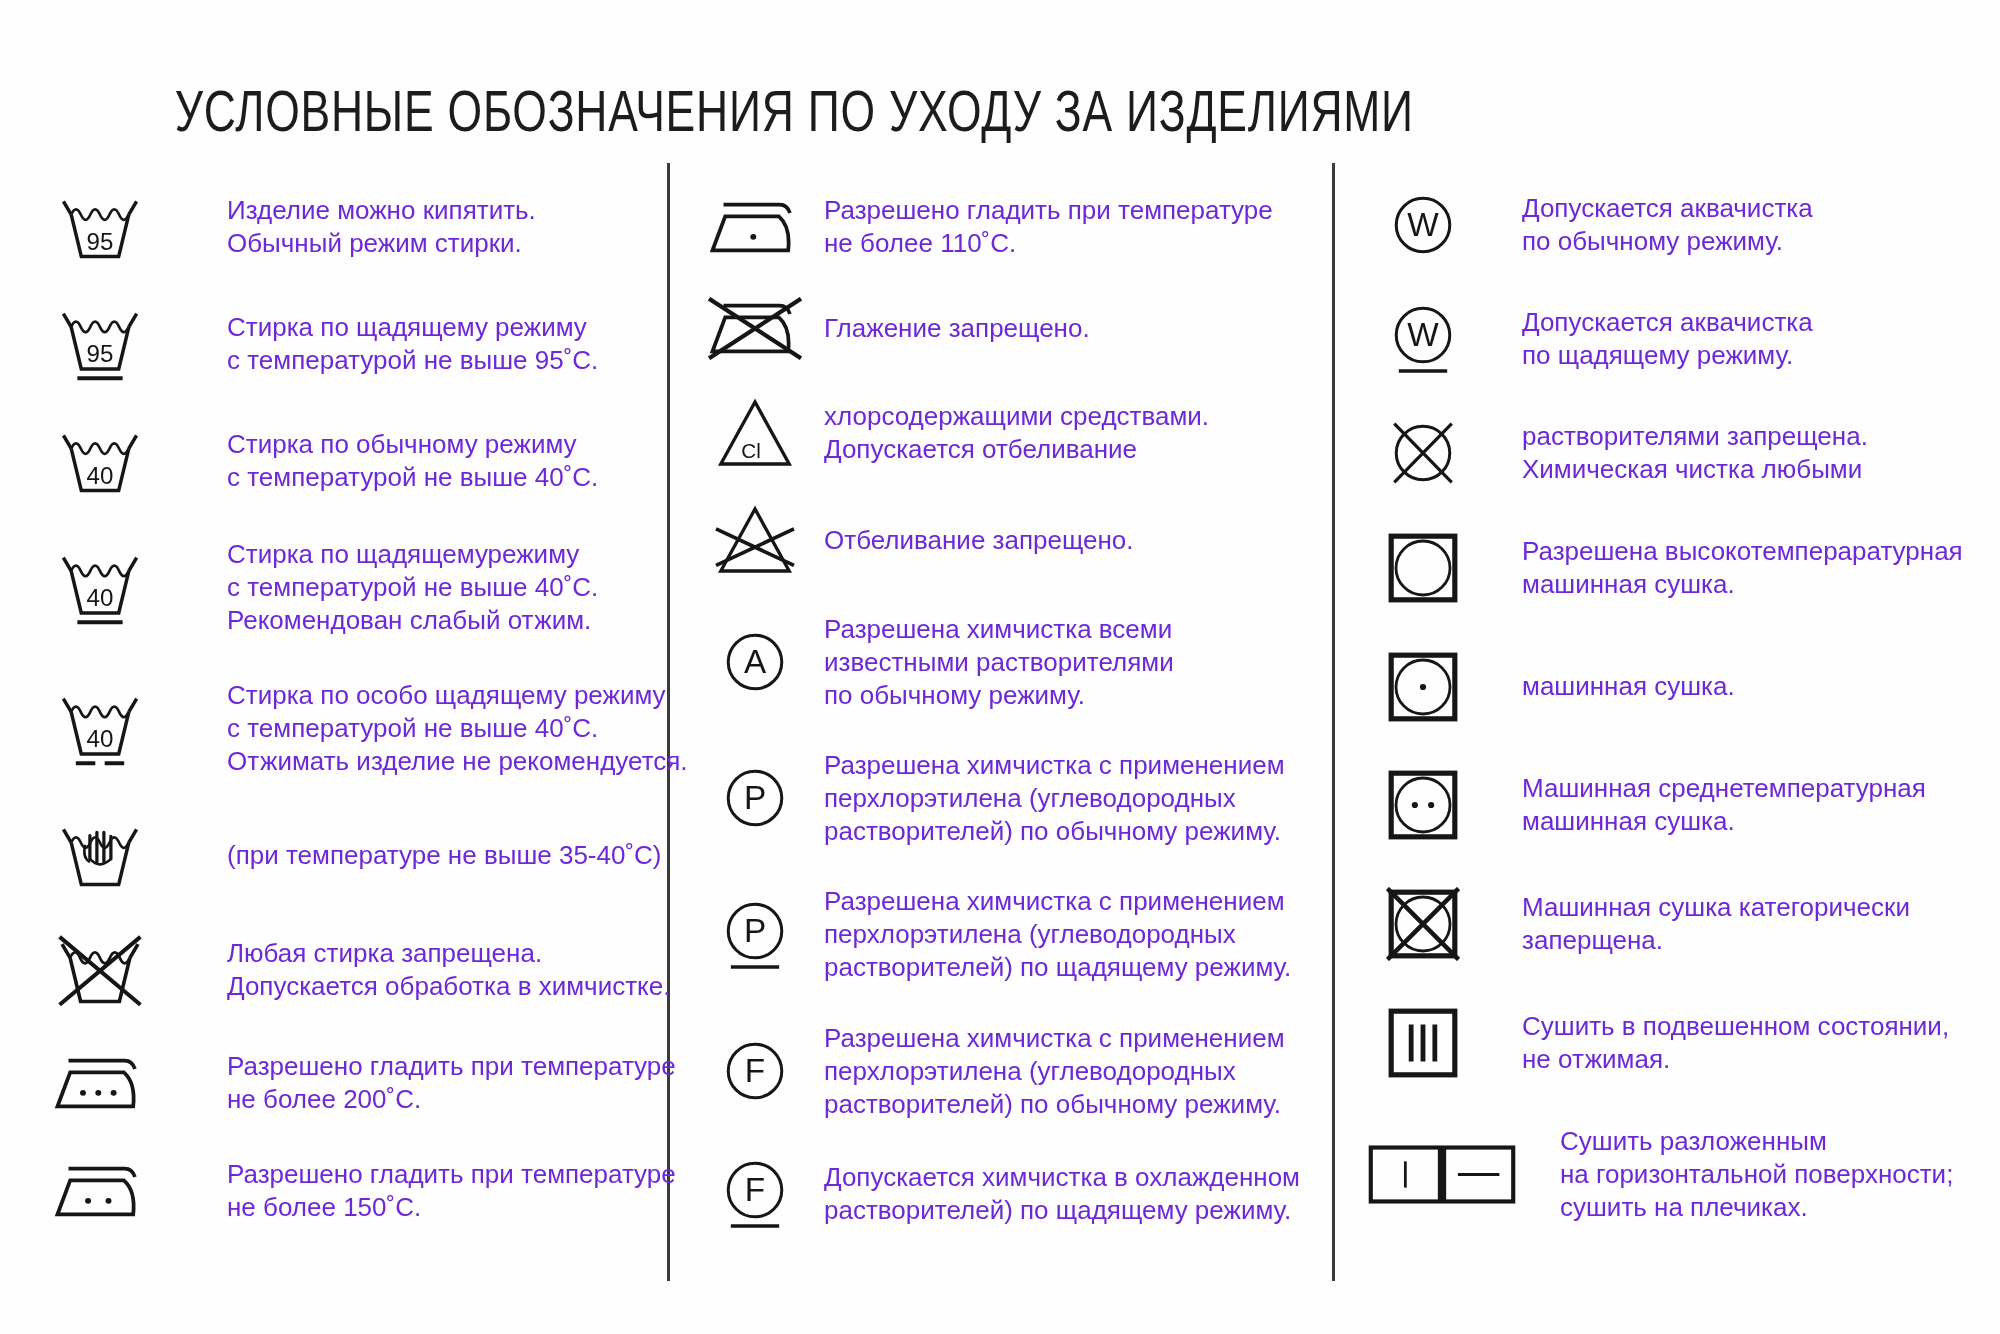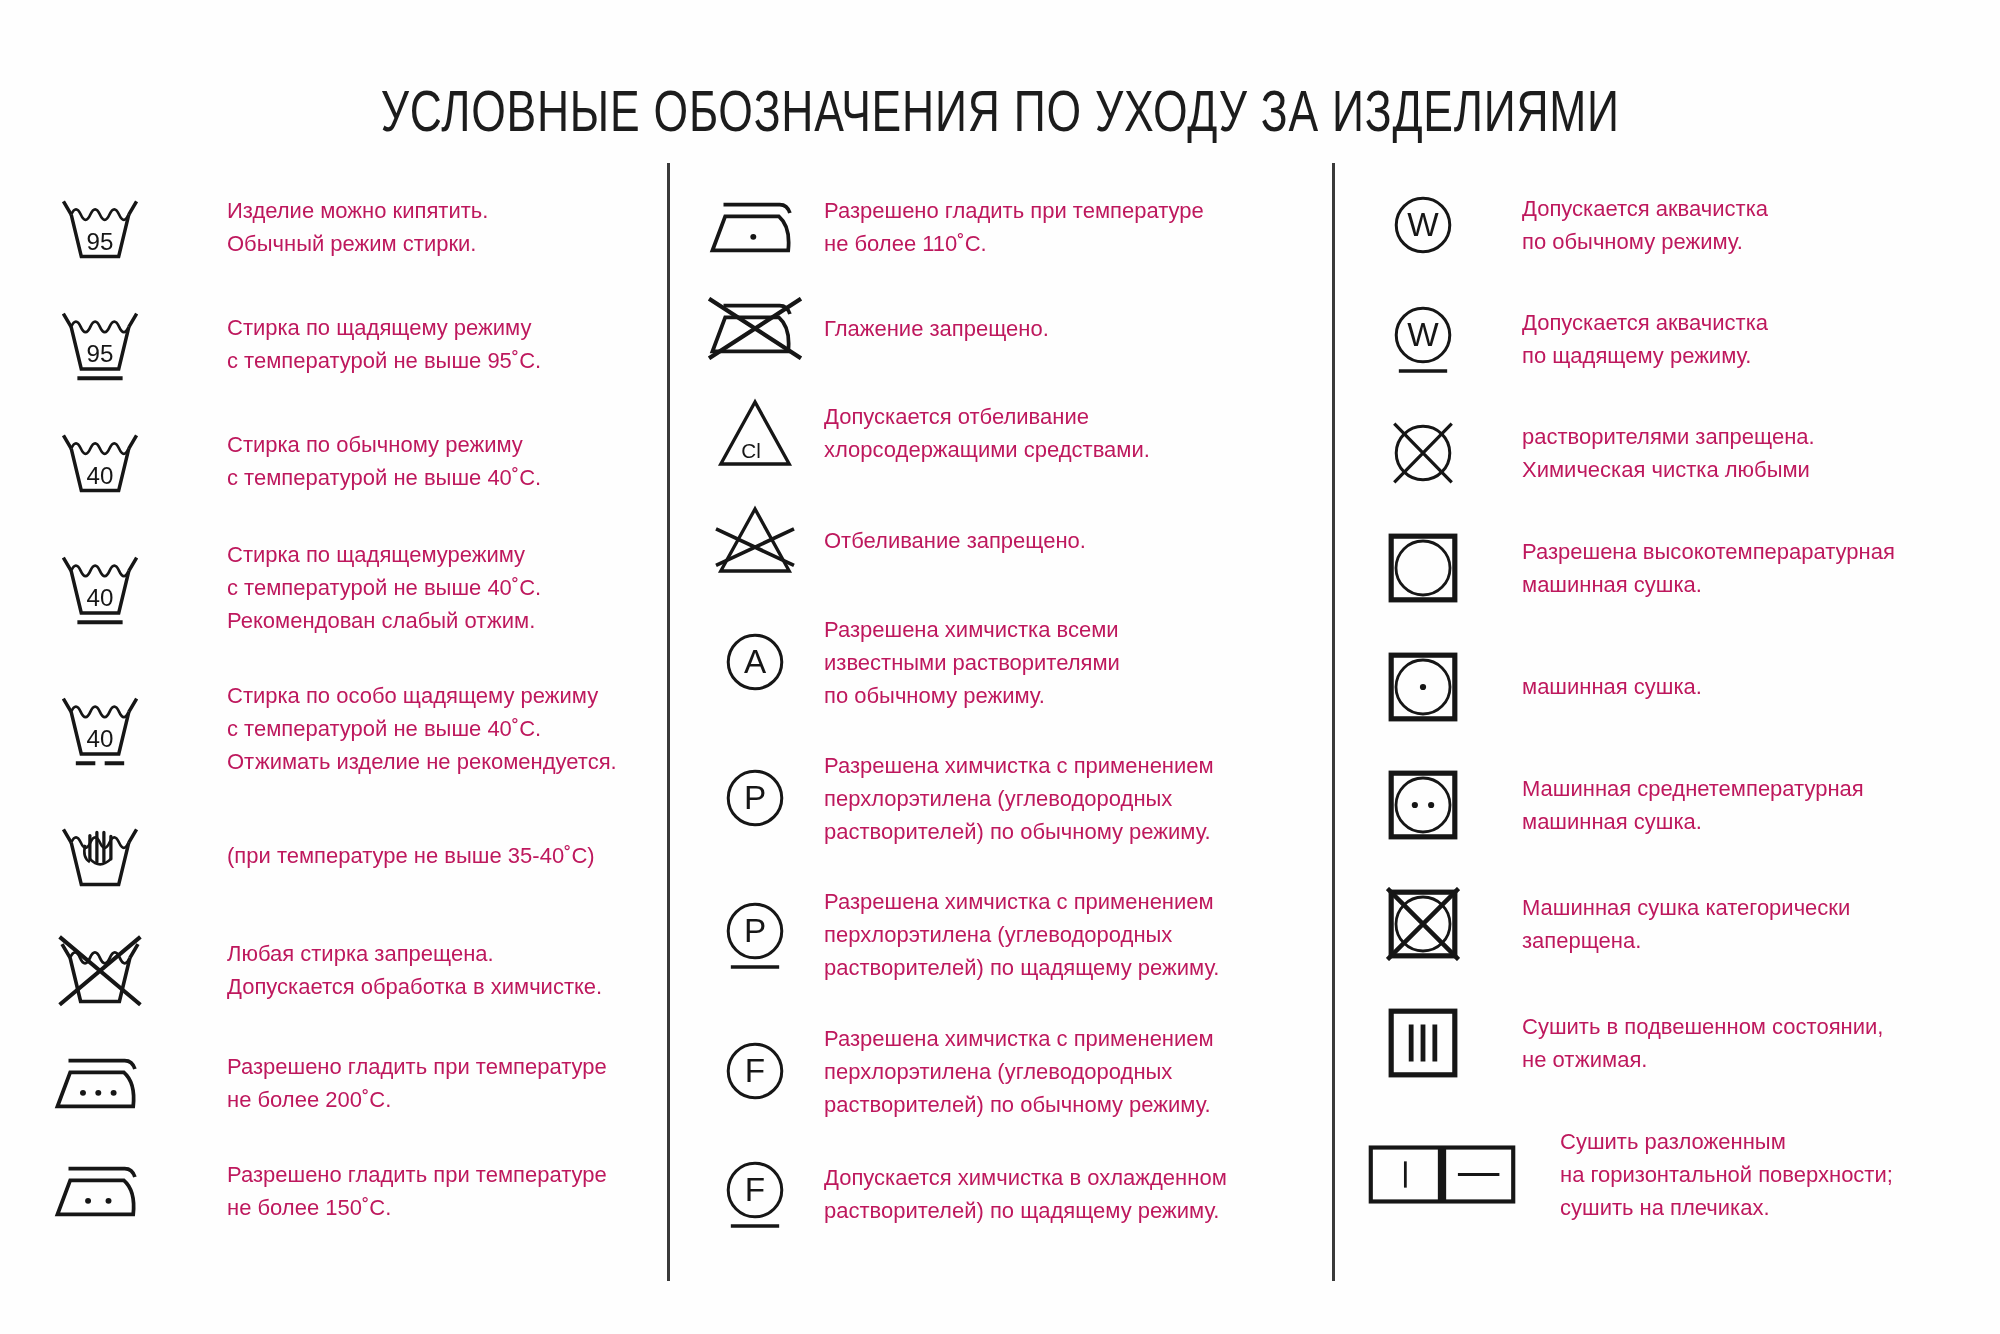--- a/index.html
+++ b/index.html
@@ -1,34 +1,34 @@
 <!DOCTYPE html>
 <html><head>
 <meta charset="utf-8">
 <style>
   html,body{margin:0;padding:0;}
   body{background:#ffffff;font-family:"Liberation Sans", sans-serif;}
   #page{position:relative;width:2000px;height:1334px;background:#fefefe;overflow:hidden;color:#1b1b1b;}
 
-  .title-wrap{position:absolute;top:78px;left:0;width:100%;text-align:center;}
+  .title-wrap{position:absolute;top:78px;left:0;width:100%;text-align:left;}
   .title{display:inline-block;white-space:nowrap;font-size:57px;font-weight:400;color:#1c1c1c;
          transform:scaleX(0.78);transform-origin:center;letter-spacing:1px;}
 
   .divider{position:absolute;top:163px;width:3px;height:1118px;background:#3a3a3a;}
   #divider-1{left:667px;}
   #divider-2{left:1332px;}
 
   .col{position:absolute;display:flex;flex-direction:column;justify-content:space-between;}
   #col1{left:45px;top:192px;width:615px;height:1032px;}
   #col2{left:700px;top:194px;width:625px;height:1036px;}
   #col3{left:1368px;top:192px;width:618px;height:1032px;}
 
   .row{display:flex;align-items:center;}
   .icon{flex:0 0 110px;display:flex;justify-content:center;align-items:flex-start;}
-  .desc{font-size:22px;line-height:33px;color:#be185d;}
+  .desc{font-size:26px;line-height:33px;color:#6d28d9;}
   .desc div{white-space:nowrap;}
   #col1 .desc{margin-left:72px;}
   #col2 .desc{margin-left:14px;}
   #col3 .desc{margin-left:44px;}
   svg text{font-family:"Liberation Sans", sans-serif;}
 </style>
 </head>
 <body>
 
 <div id="page">
@@ -200,22 +200,22 @@
         </div>
       </div>
       <div class="row">
         <span class="icon">
           <svg width="80" height="70" viewBox="0 0 100 88">
             <path d="M50 5 L7 83 H93 Z" fill="none" stroke="#161616" stroke-width="4.2"></path>
             <text x="45" y="76" font-size="26" text-anchor="middle" fill="#161616">Cl</text>
           </svg>
         </span>
         <div class="desc">
+          <div>хлорсодержащими средствами.</div>
           <div>Допускается отбеливание</div>
-          <div>хлорсодержащими средствами.</div>
         </div>
       </div>
       <div class="row">
         <span class="icon">
           <svg width="80" height="70" viewBox="0 0 100 88">
             <path d="M50 5 L7 83 H93 Z" fill="none" stroke="#161616" stroke-width="4.2"></path>
             <path d="M1 30 L99 76 M99 30 L1 76" fill="none" stroke="#161616" stroke-width="4.6"></path>
           </svg>
         </span>
         <div class="desc">

